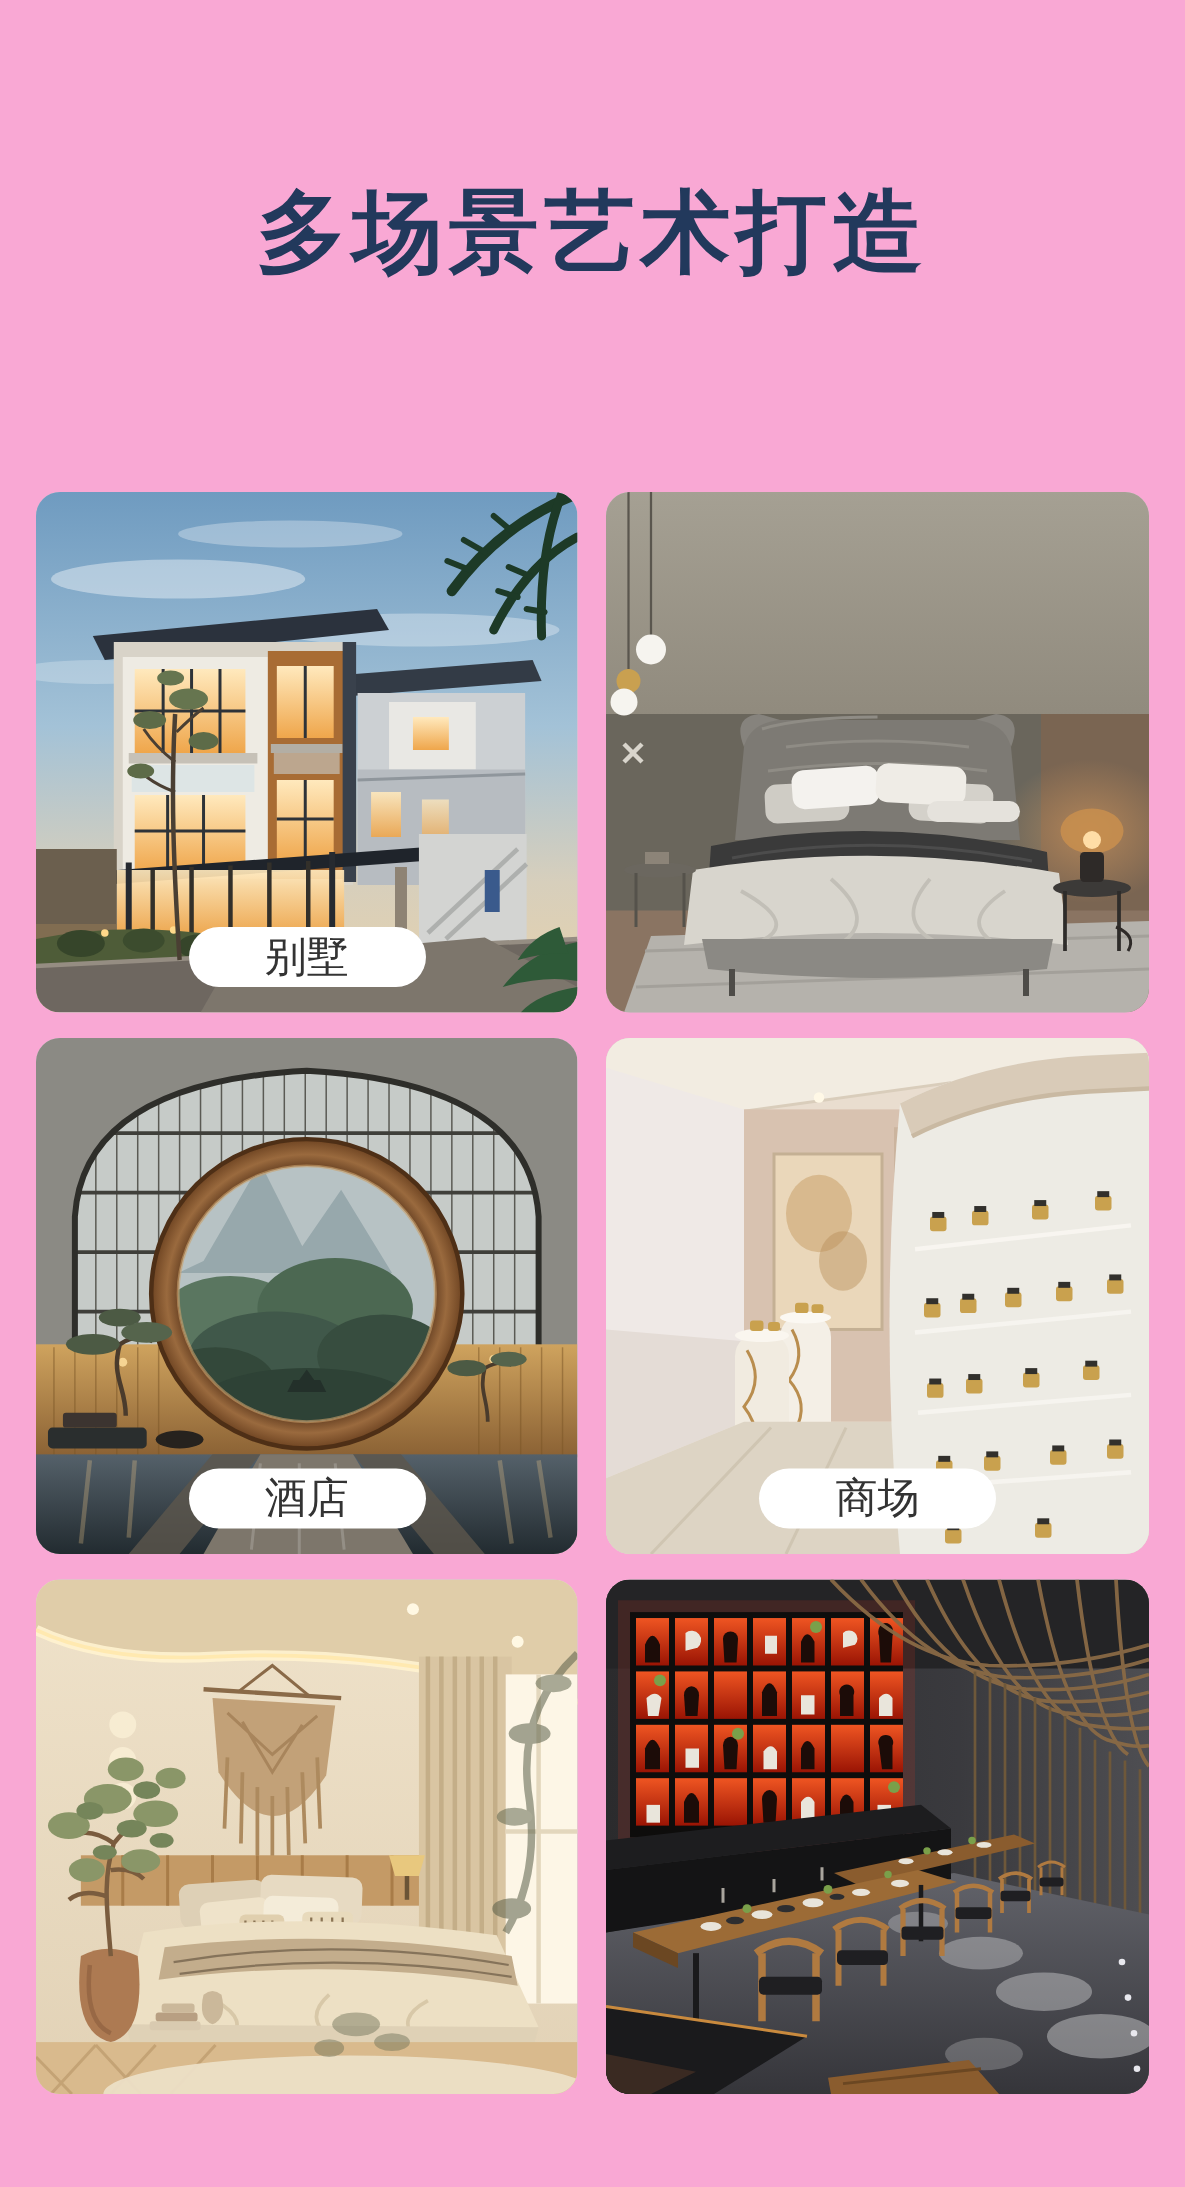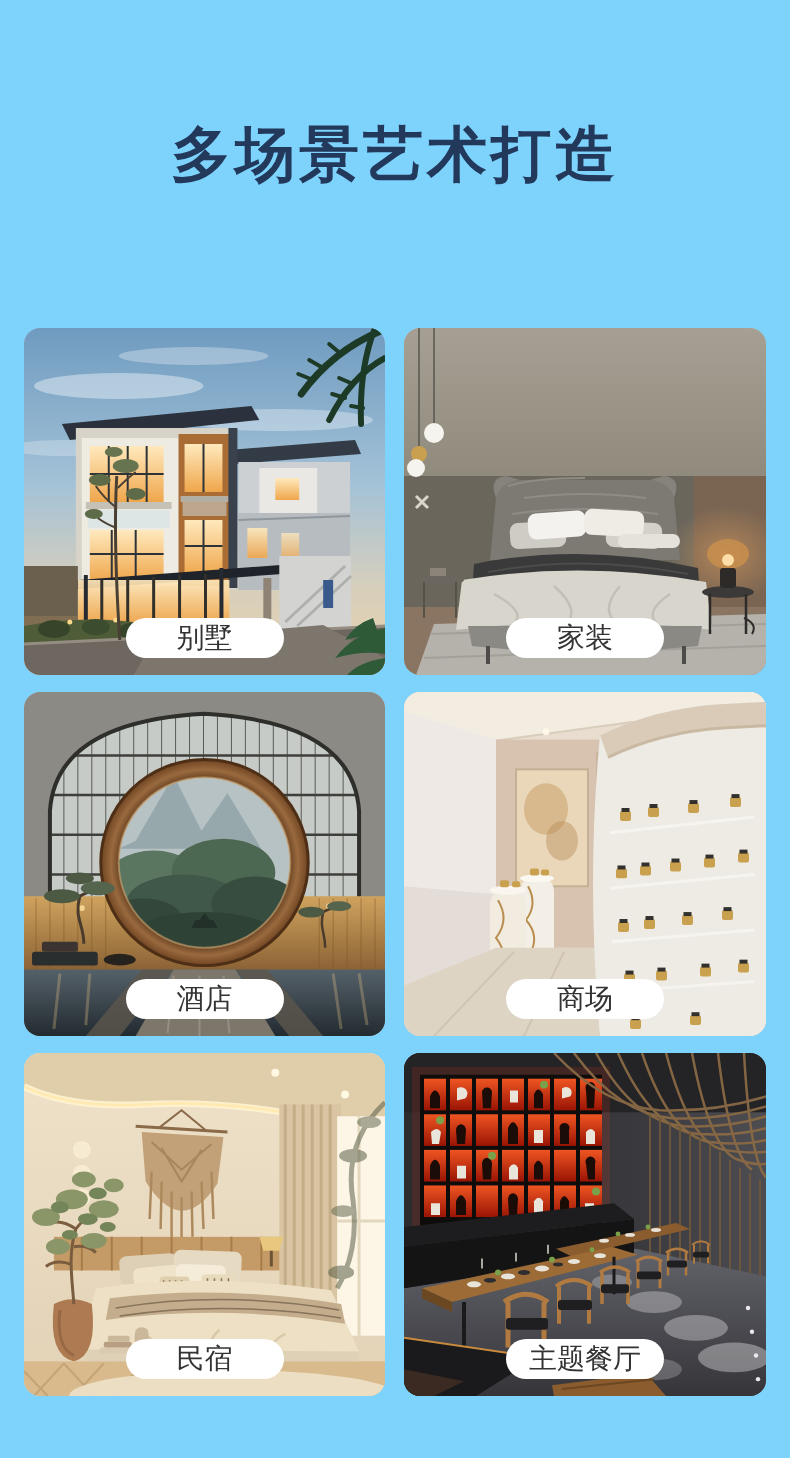--- a/index.html
+++ b/index.html
@@ -2,21 +2,21 @@
 <html><head>
 <meta charset="utf-8">
 <style>
   html,body{margin:0;padding:0;}
   body{
     width:790px;height:1458px;
     background:#edf3fb;
     font-family:"Liberation Sans","DejaVu Sans",sans-serif;
     overflow:hidden;
   }
-  .page{position:relative;width:790px;height:1458px;background:#7dd3fc;overflow:hidden;}
+  .page{position:relative;width:790px;height:1458px;background:#f9a8d4;overflow:hidden;}
   .title-block{
     position:absolute;top:112px;left:0;width:790px;
     text-align:center;color:#22395c;
     font-family:"Liberation Serif","DejaVu Serif",serif;
     font-weight:700;font-size:60px;line-height:86px;letter-spacing:4px;
   }
   .card-grid{
     position:absolute;left:24px;top:328px;width:601px;
     display:grid;grid-template-columns:361px 362px;
     grid-template-rows:347px 344px 343px;
@@ -210,21 +210,20 @@
         <rect x="26" y="240" width="16" height="8" fill="#8c8478"></rect>
 
         <ellipse cx="324" cy="264" rx="26" ry="6" fill="#3c3a38"></ellipse>
         <line x1="306" y1="266" x2="306" y2="306" stroke="#2e2c2a" stroke-width="2.5"></line>
         <line x1="342" y1="266" x2="342" y2="306" stroke="#2e2c2a" stroke-width="2.5"></line>
         <ellipse cx="324" cy="226" rx="21" ry="15" fill="#c98f4e" opacity="0.85"></ellipse>
         <circle cx="324" cy="232" r="6" fill="#ffdda6"></circle>
         <rect x="316" y="240" width="16" height="20" rx="3" fill="#2e2a28"></rect>
         <path d="M340,290 q14,6 8,16" stroke="#2e2a28" stroke-width="2" fill="none"></path>
       </svg>
-      <div class="pill">家装</div>
     </div>
 
     <div class="scene-card">
       <svg viewBox="0 0 362 347" preserveAspectRatio="none">
         <defs>
           <linearGradient id="g-gold" x1="0" y1="0" x2="0" y2="1">
             <stop offset="0" stop-color="#cfa35e"></stop>
               <stop offset="1" stop-color="#8a6134"></stop>
           </linearGradient>
           <linearGradient id="g-floor" x1="0" y1="0" x2="0" y2="1">
@@ -589,21 +588,20 @@
           <ellipse cx="320" cy="160" rx="12" ry="6" fill="#646a52"></ellipse>
           <ellipse cx="318" cy="222" rx="13" ry="7" fill="#5a5f49"></ellipse>
           <ellipse cx="346" cy="70" rx="12" ry="6" fill="#646a52"></ellipse>
         </g>
         <g opacity="0.45" fill="#6b6f55">
           <ellipse cx="214" cy="300" rx="16" ry="8"></ellipse>
             <ellipse cx="238" cy="312" rx="12" ry="6"></ellipse>
             <ellipse cx="196" cy="316" rx="10" ry="6"></ellipse>
         </g>
       </svg>
-      <div class="pill">民宿</div>
     </div>
 
     <div class="scene-card">
       <svg viewBox="0 0 362 347" preserveAspectRatio="none">
         <defs>
           <linearGradient id="r-bg" x1="0" y1="0" x2="1" y2="0">
             <stop offset="0" stop-color="#2b2b2d"></stop>
               <stop offset="0.65" stop-color="#3a3a3e"></stop>
               <stop offset="1" stop-color="#4e4e52"></stop>
           </linearGradient>
@@ -810,17 +808,16 @@
           </g>
           <rect x="289" y="201" width="16" height="6" rx="2" fill="#1f1f22" stroke="none"></rect>
         </g>
 
         <polygon points="0,288 134,308 72,347 0,347" fill="#1a1a1c"></polygon>
         <polyline points="0,288 134,308" stroke="#c98a3e" stroke-width="2" fill="none"></polyline>
         <polygon points="0,320 60,332 30,347 0,347" fill="#3a2a22"></polygon>
         <polygon points="148,336 242,324 262,347 150,347" fill="#8a5c2e"></polygon>
         <line x1="158" y1="340" x2="250" y2="330" stroke="#6b4722" stroke-width="2"></line>
       </svg>
-      <div class="pill">主题餐厅</div>
     </div>
 
   </div>
 </div>
 
 </body></html>

